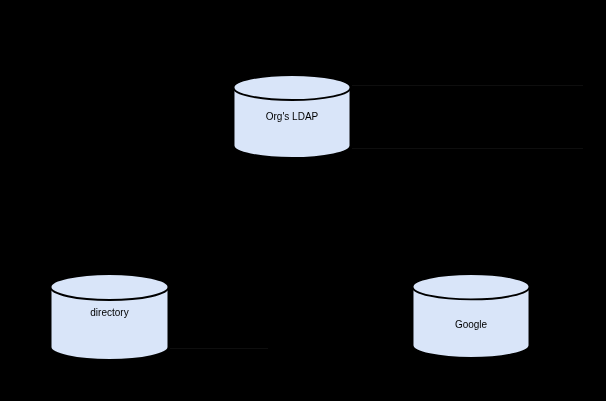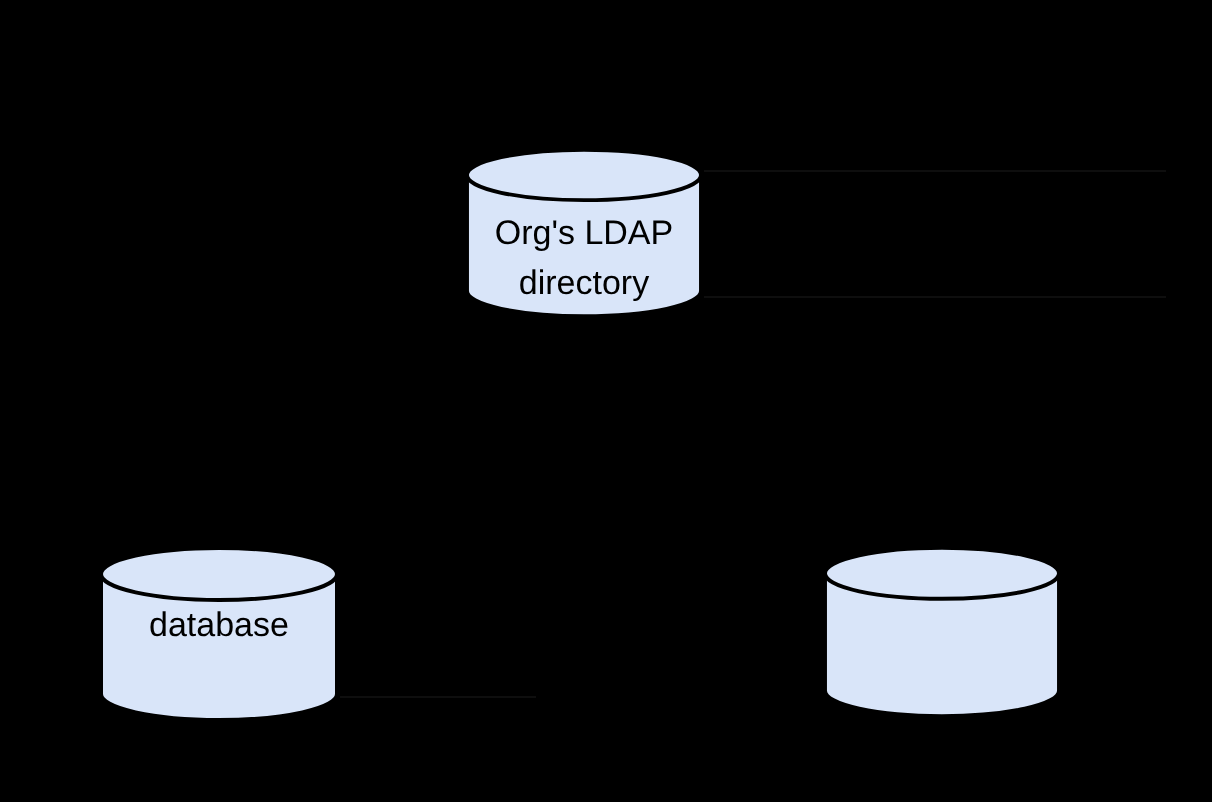--- a/index.html
+++ b/index.html
@@ -27,21 +27,21 @@
   .cyl-shape {
     stroke: #000000;
     stroke-width: 2;
   }
   .label {
     position: absolute;
     left: 0;
     width: 100%;
     text-align: center;
     color: #000000;
-    font-size: 17px;
+    font-size: 10px;
     line-height: 25px;
     white-space: nowrap;
     pointer-events: none;
   }
   
   .node-ldap   { left: 232px; top: 73px;  width: 120px; height: 87px; }
   .node-emm    { left: 49px;  top: 272px; width: 121px; height: 90px; }
   .node-google { left: 411px; top: 272px; width: 120px; height: 88px; }
   .node-ldap .label   { top: 31px; }
   .node-emm .label    { top: 28px; }
@@ -65,34 +65,36 @@
   <div class="trace trace-2"></div>
   <div class="trace trace-3"></div>
 
   <div class="node node-ldap">
     <svg width="120" height="87" viewBox="0 0 121 90" preserveAspectRatio="none">
       <path class="cyl-shape" d="M1.5,15 V75 A59,13 0 0 0 119.5,75 V15" fill="#d9e5f9"></path>
       <ellipse class="cyl-shape" cx="60.5" cy="15" rx="59" ry="13" fill="#d9e5f9"></ellipse>
     </svg>
     <div class="label">
       <div>Org's LDAP</div>
-      <div>directory</div>
     </div>
   </div>
 
   <div class="node node-emm">
     <svg width="121" height="90" viewBox="0 0 121 90" preserveAspectRatio="none">
       <path class="cyl-shape" d="M1.5,15 V75 A59,13 0 0 0 119.5,75 V15" fill="#d9e5f9"></path>
       <ellipse class="cyl-shape" cx="60.5" cy="15" rx="59" ry="13" fill="#d9e5f9"></ellipse>
     </svg>
     <div class="label">
-      <div>database</div>
+      <div>directory</div>
     </div>
   </div>
 
   <div class="node node-google">
     <svg width="120" height="88" viewBox="0 0 121 90" preserveAspectRatio="none">
       <path class="cyl-shape" d="M1.5,15 V75 A59,13 0 0 0 119.5,75 V15" fill="#d9e5f9"></path>
       <ellipse class="cyl-shape" cx="60.5" cy="15" rx="59" ry="13" fill="#d9e5f9"></ellipse>
     </svg>
+    <div class="label">
+      <div>Google</div>
+    </div>
   </div>
 
 </div>
 
 </body></html>

